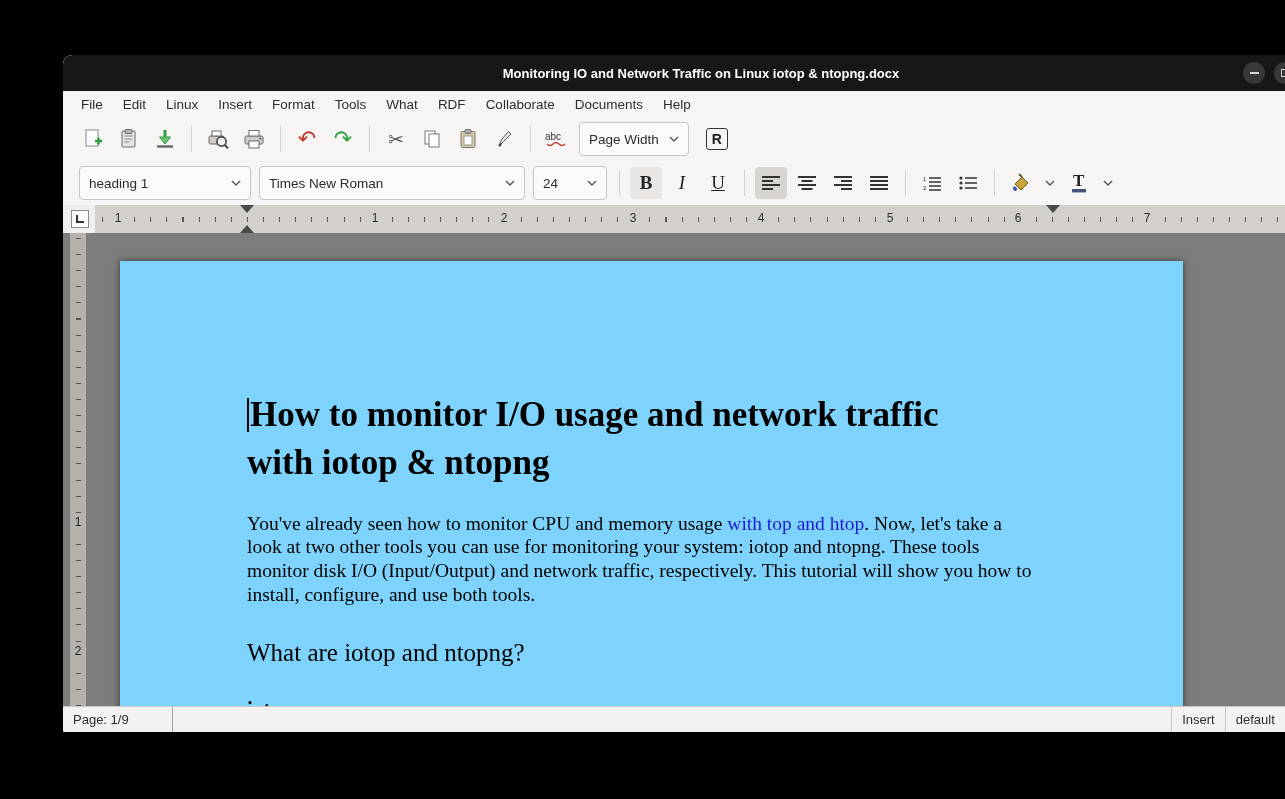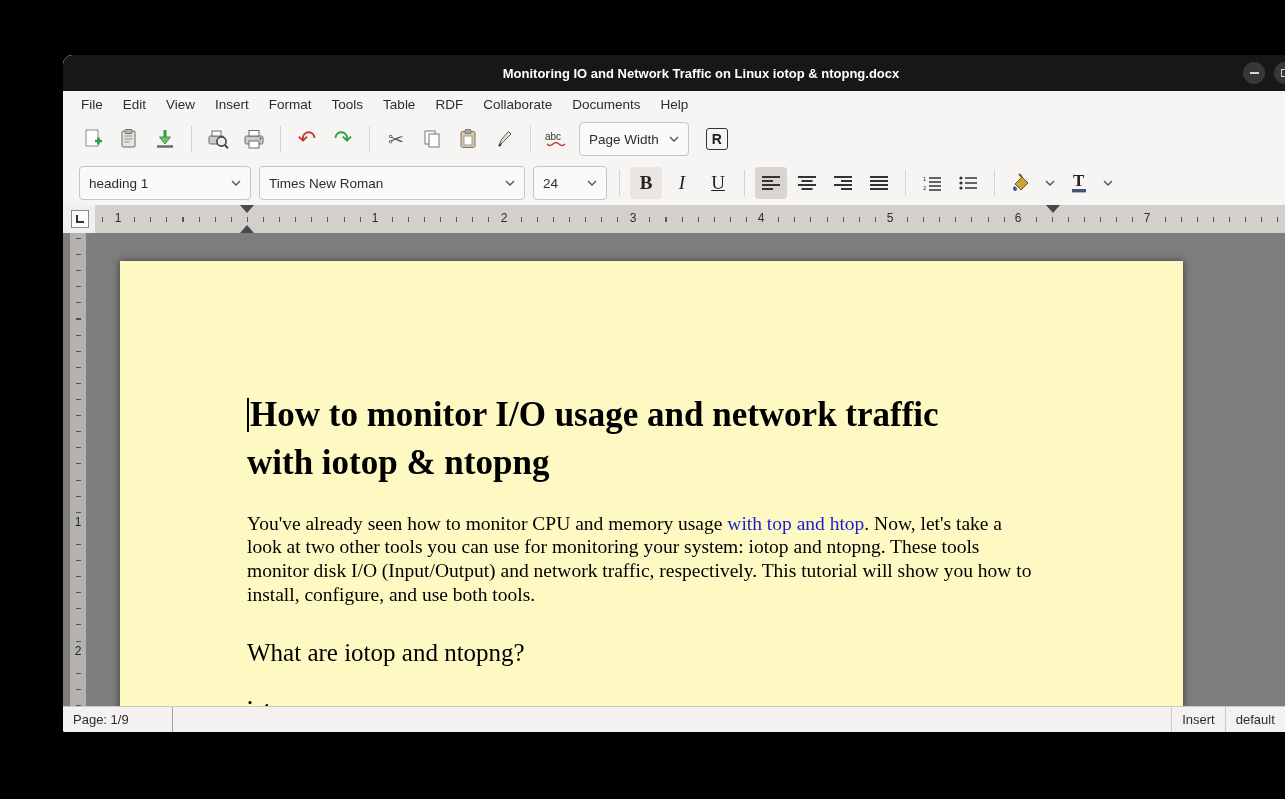--- a/index.html
+++ b/index.html
@@ -78,21 +78,21 @@
   
   .doc-area { position:relative; height:473px; background:#7d7d7d; overflow:hidden; }
   .vruler { position:absolute; left:7px; top:0; bottom:0; width:16px; background:#b5b2ae;
             background-image:repeating-linear-gradient(180deg,#55524e 0 1px,transparent 1px 16.1px);
             background-size:5px 100%; background-position:center 5px;
             background-repeat:no-repeat; }
   .vrnum { position:absolute; left:0; width:16px; text-align:center; font-size:12px;
            color:#222; background:#b5b2ae; transform:translateY(-50%); }
 
   .page { position:absolute; left:57px; top:28px; width:1063px; height:520px;
-          background:#fef9c3; box-shadow:0 0 7px rgba(0,0,0,.55);
+          background:#7dd3fc; box-shadow:0 0 7px rgba(0,0,0,.55);
           padding:130px 150px 0 127px;
           font-family:"Liberation Serif", serif; color:#000; }
   .h1 { font-size:35px; font-weight:bold; line-height:1.38; max-width:720px; }
   .caret { display:inline-block; width:2px; height:34px; background:#000;
            vertical-align:-6px; margin-right:1px; }
   .body-p { margin-top:24px; font-size:19.5px; line-height:1.22; max-width:800px; }
   .doc-link { color:#1b1bd6; cursor:pointer; }
   .h2 { margin-top:32px; font-size:25px; font-weight:normal; }
   .h3 { margin-top:30px; font-size:21px; font-weight:bold; }
 
@@ -128,25 +128,25 @@
         </div>
       <div class="win-btn">
           <span>✕</span>
         </div>
     </div>
   </div>
 
   <div class="menubar">
     <span class="menu-item">File</span>
     <span class="menu-item">Edit</span>
-    <span class="menu-item">View</span>
+    <span class="menu-item">Linux</span>
     <span class="menu-item">Insert</span>
     <span class="menu-item">Format</span>
     <span class="menu-item">Tools</span>
-    <span class="menu-item">Table</span>
+    <span class="menu-item">What</span>
     <span class="menu-item">RDF</span>
     <span class="menu-item">Collaborate</span>
     <span class="menu-item">Documents</span>
     <span class="menu-item">Help</span>
   </div>
 
   <div class="toolbar">
     <div class="tb-btn">
       <svg width="22" height="22">
         <rect x="4" y="2" width="12" height="16" fill="#ffffff" stroke="#8a8a8a"></rect>

